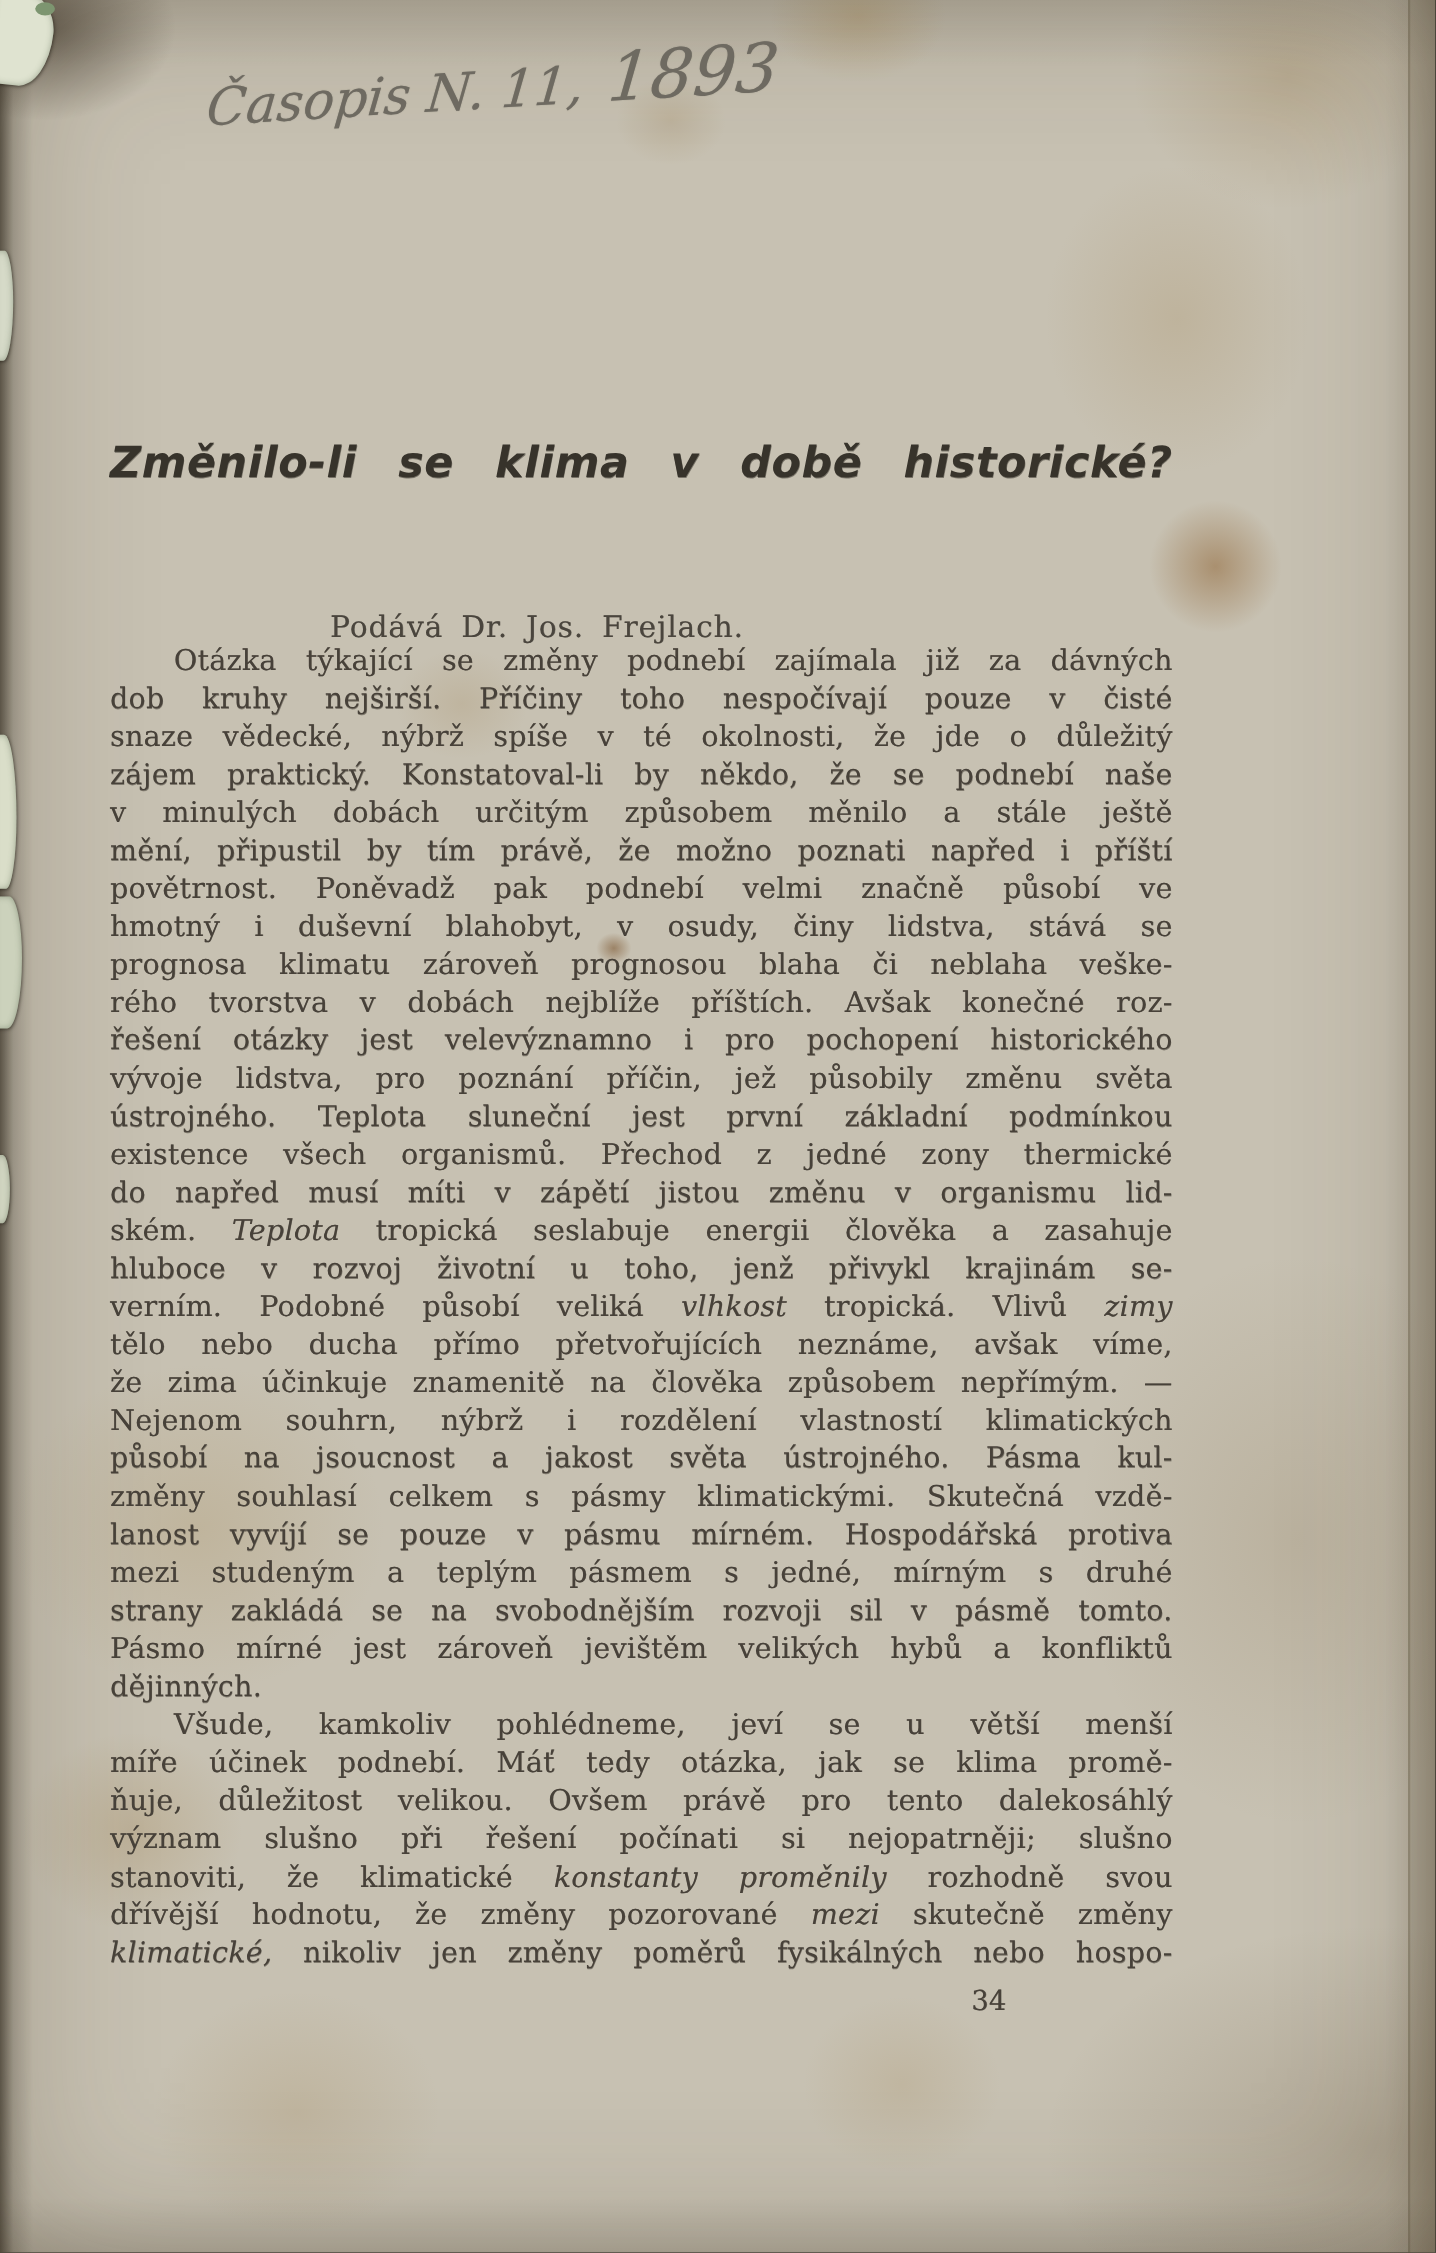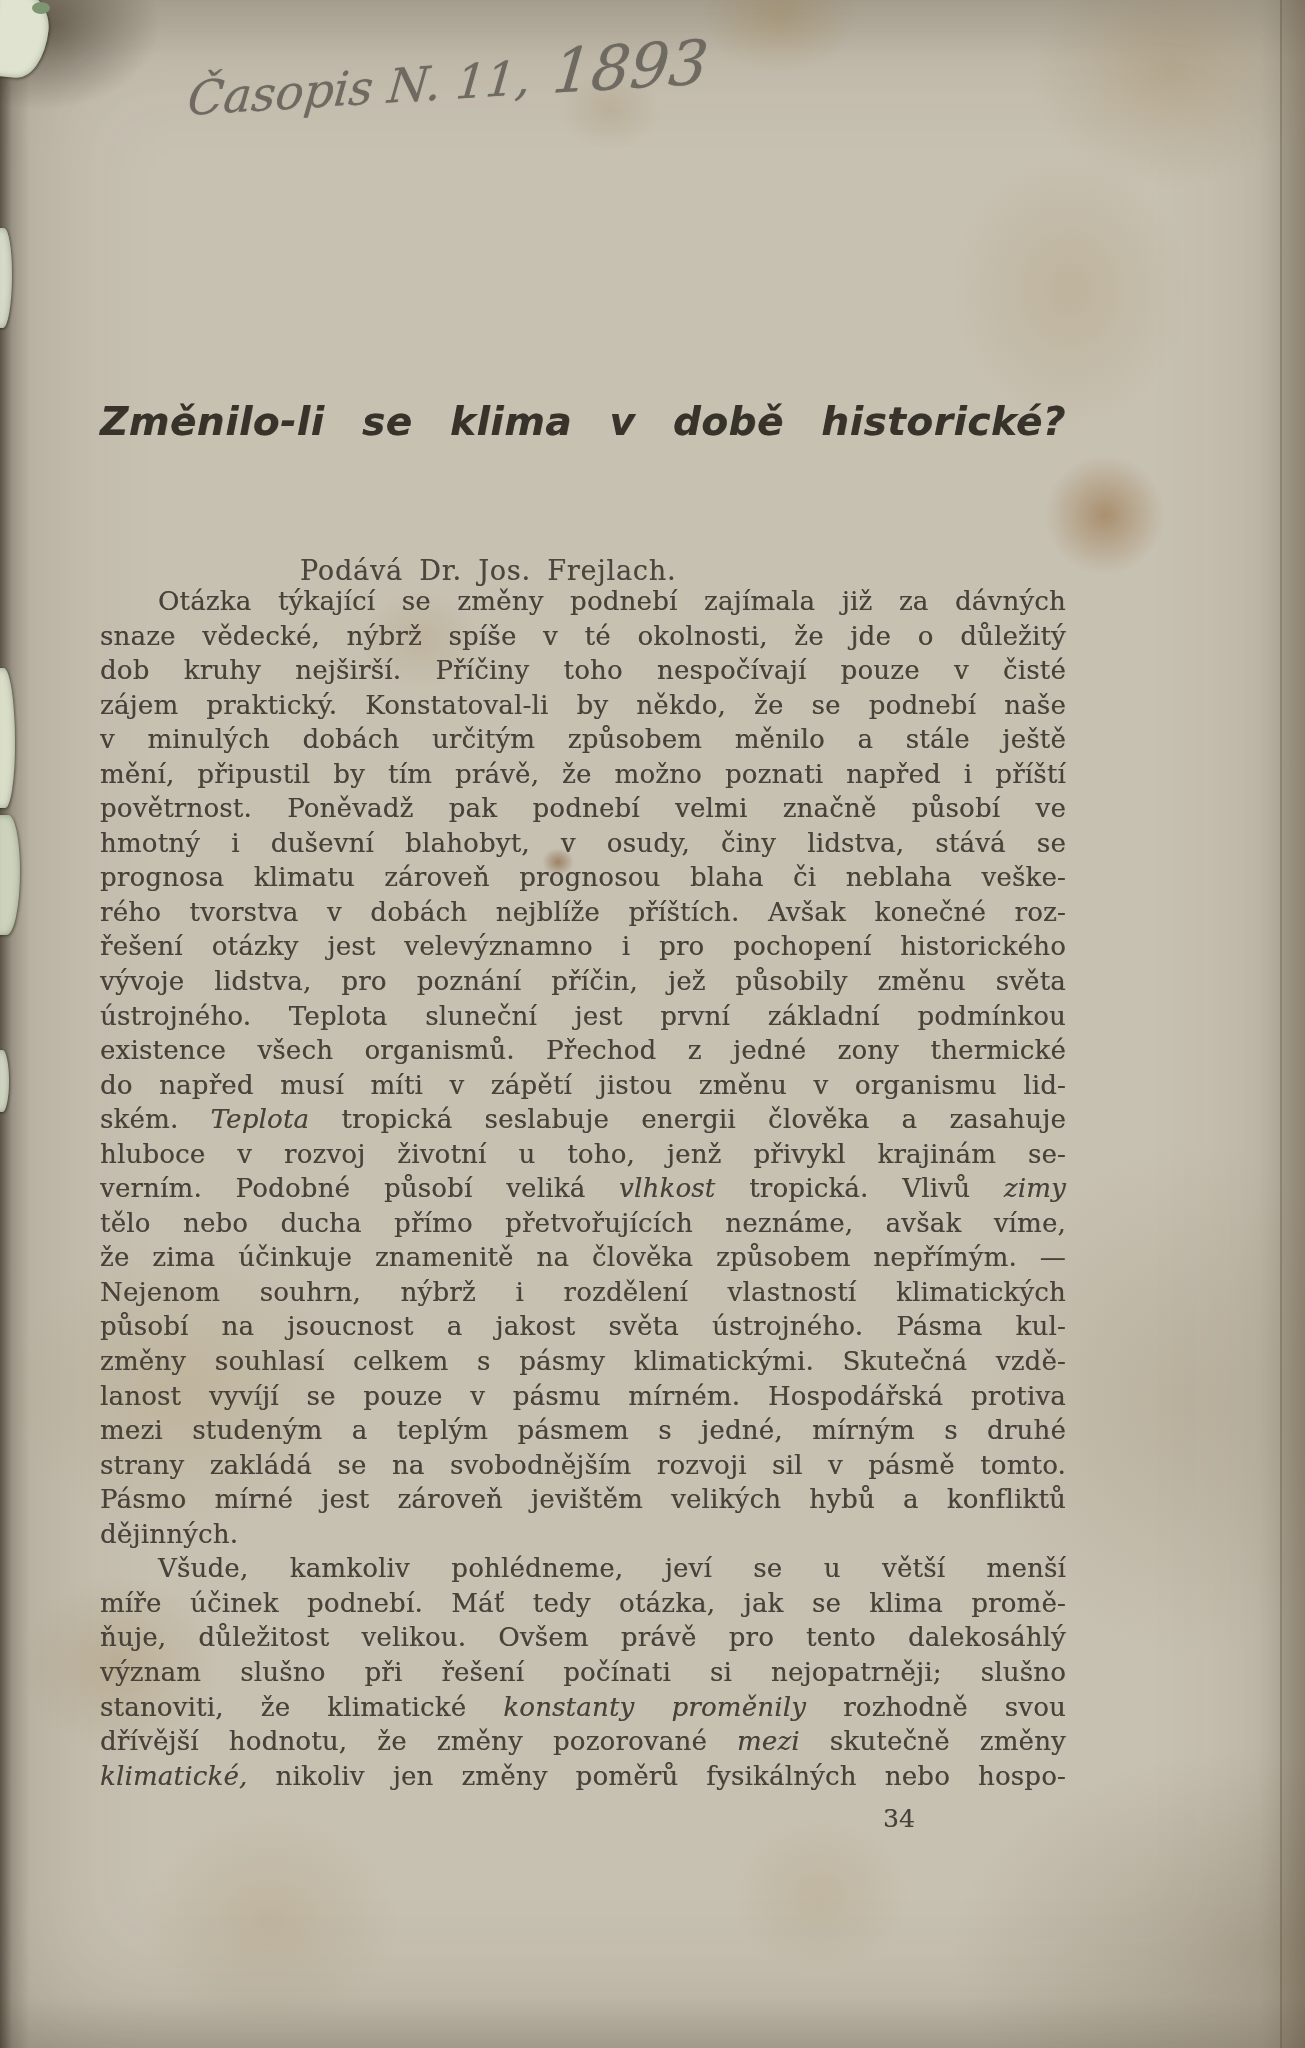--- a/index.html
+++ b/index.html
@@ -111,22 +111,22 @@
     <div class="handwriting">
       <span class="hw1">Časopis N. 11,</span><span class="hw2">1893</span>
     </div>
 
     <h1 class="title">Změnilo-li se klima v době historické?</h1>
     <div class="subtitle">Podává Dr. Jos. Frejlach.</div>
 
     <div class="bodytext">
         <div class="para">
           <div class="line indent"><span>Otázka týkající se změny podnebí zajímala již za dávných</span></div>
+          <div class="line"><span>dob kruhy nejširší. Příčiny toho nespočívají pouze v čisté</span></div>
           <div class="line"><span>snaze vědecké, nýbrž spíše v té okolnosti, že jde o důležitý</span></div>
-          <div class="line"><span>dob kruhy nejširší. Příčiny toho nespočívají pouze v čisté</span></div>
           <div class="line"><span>zájem praktický. Konstatoval-li by někdo, že se podnebí naše</span></div>
           <div class="line"><span>v minulých dobách určitým způsobem měnilo a stále ještě</span></div>
           <div class="line"><span>mění, připustil by tím právě, že možno poznati napřed i příští</span></div>
           <div class="line"><span>povětrnost. Poněvadž pak podnebí velmi značně působí ve</span></div>
           <div class="line"><span>hmotný i duševní blahobyt, v osudy, činy lidstva, stává se</span></div>
           <div class="line"><span>prognosa klimatu zároveň prognosou blaha či neblaha veške-</span></div>
           <div class="line"><span>rého tvorstva v dobách nejblíže příštích. Avšak konečné roz-</span></div>
           <div class="line"><span>řešení otázky jest velevýznamno i pro pochopení historického</span></div>
           <div class="line"><span>vývoje lidstva, pro poznání příčin, jež působily změnu světa</span></div>
           <div class="line"><span>ústrojného. Teplota sluneční jest první základní podmínkou</span></div>

